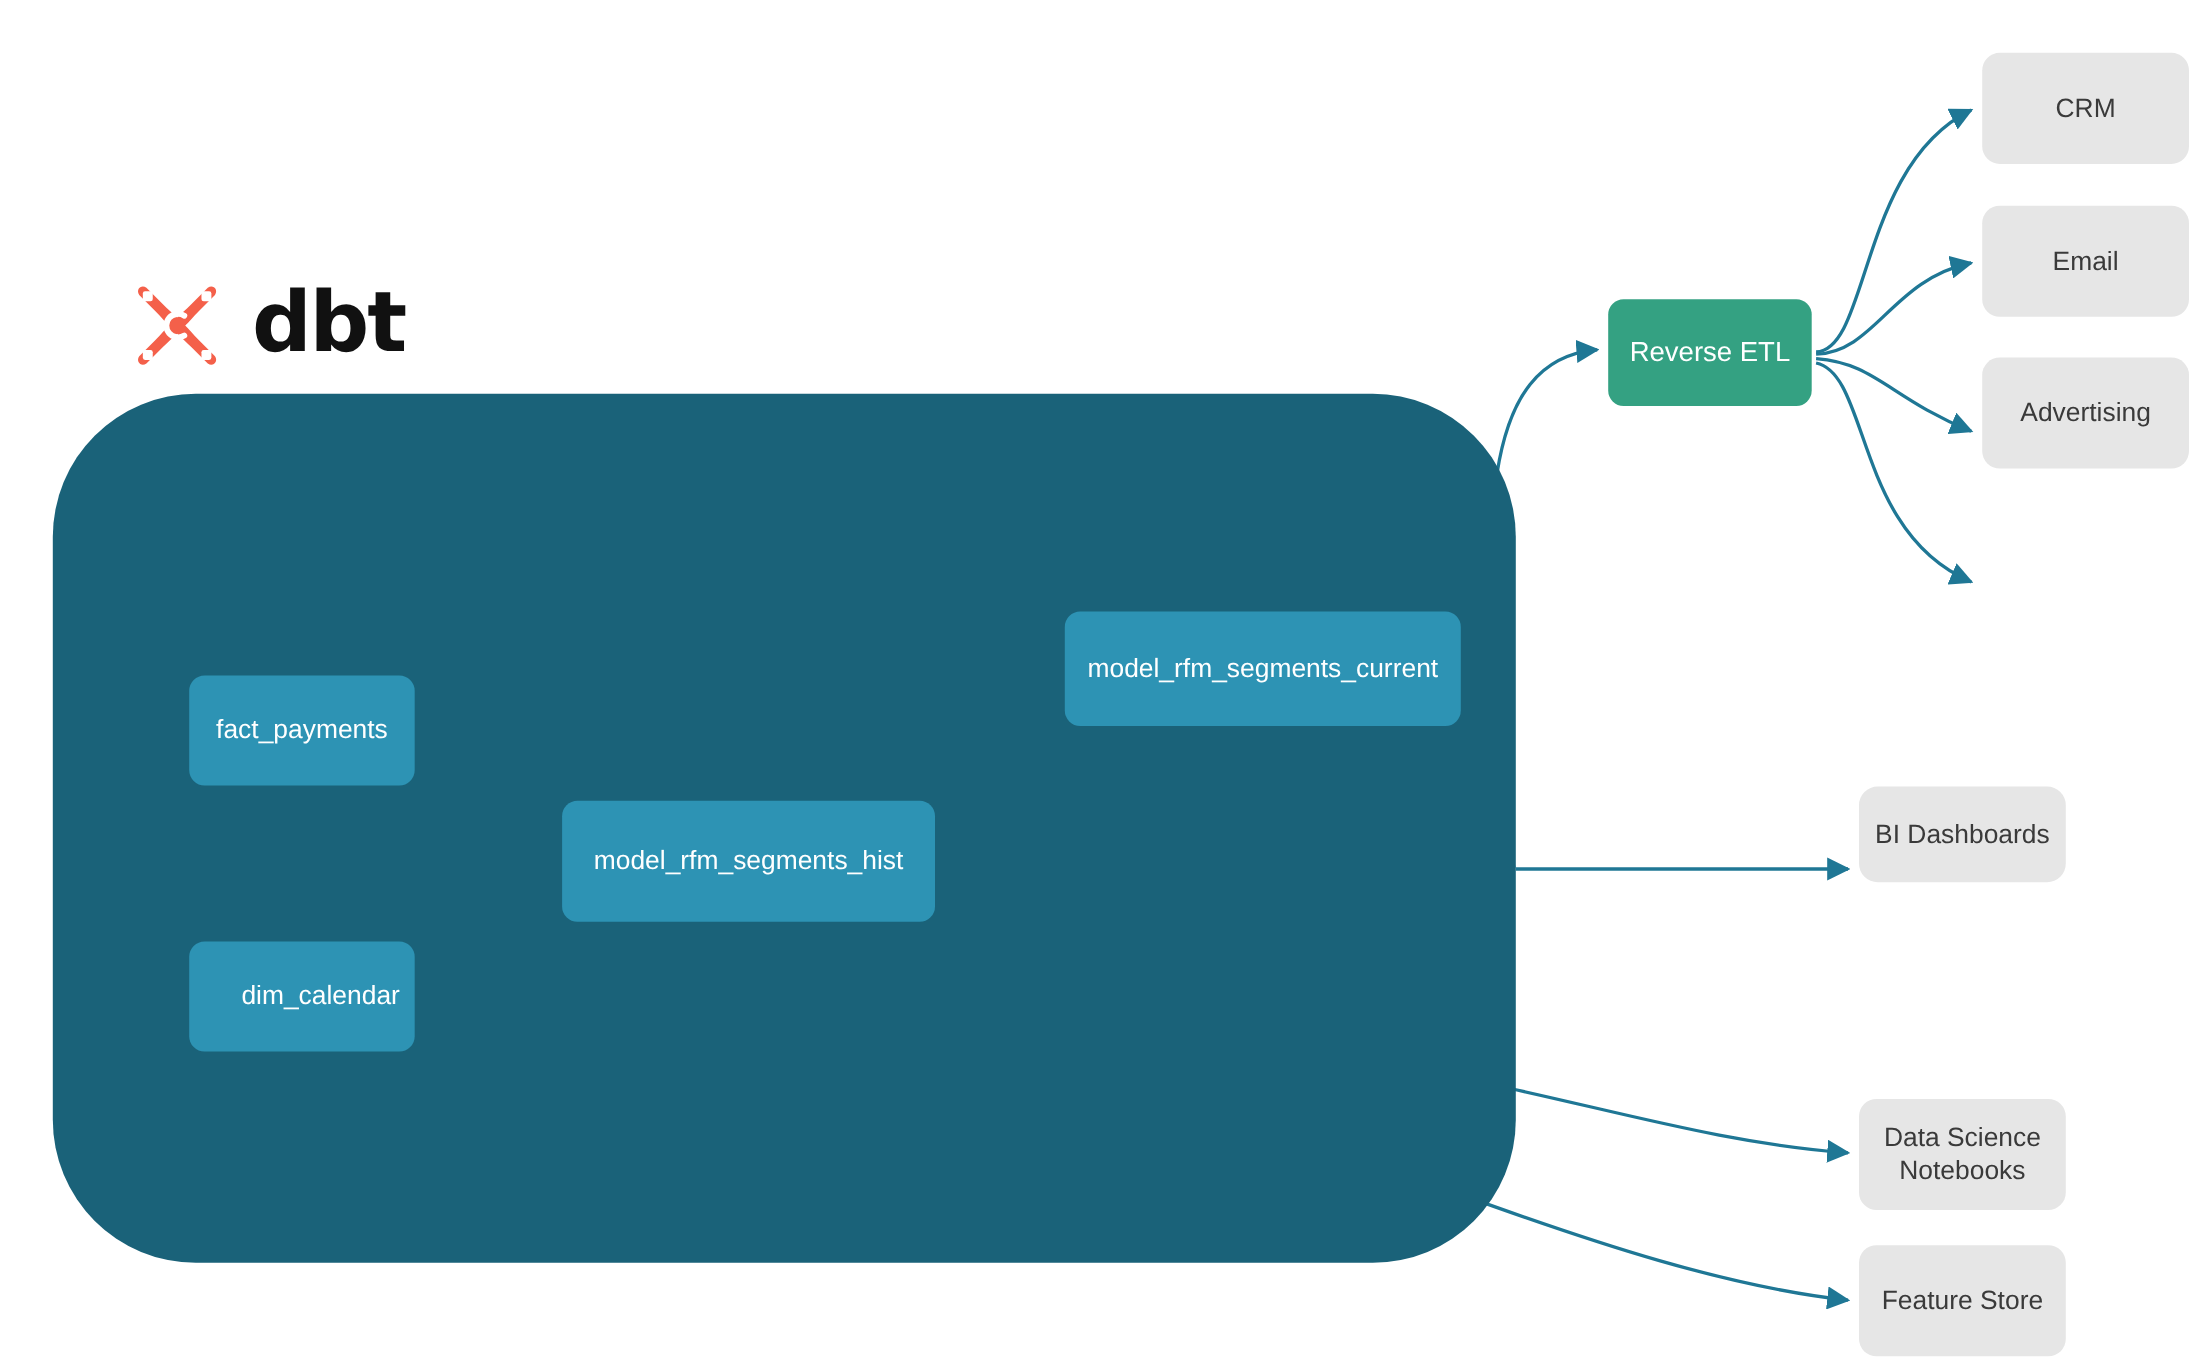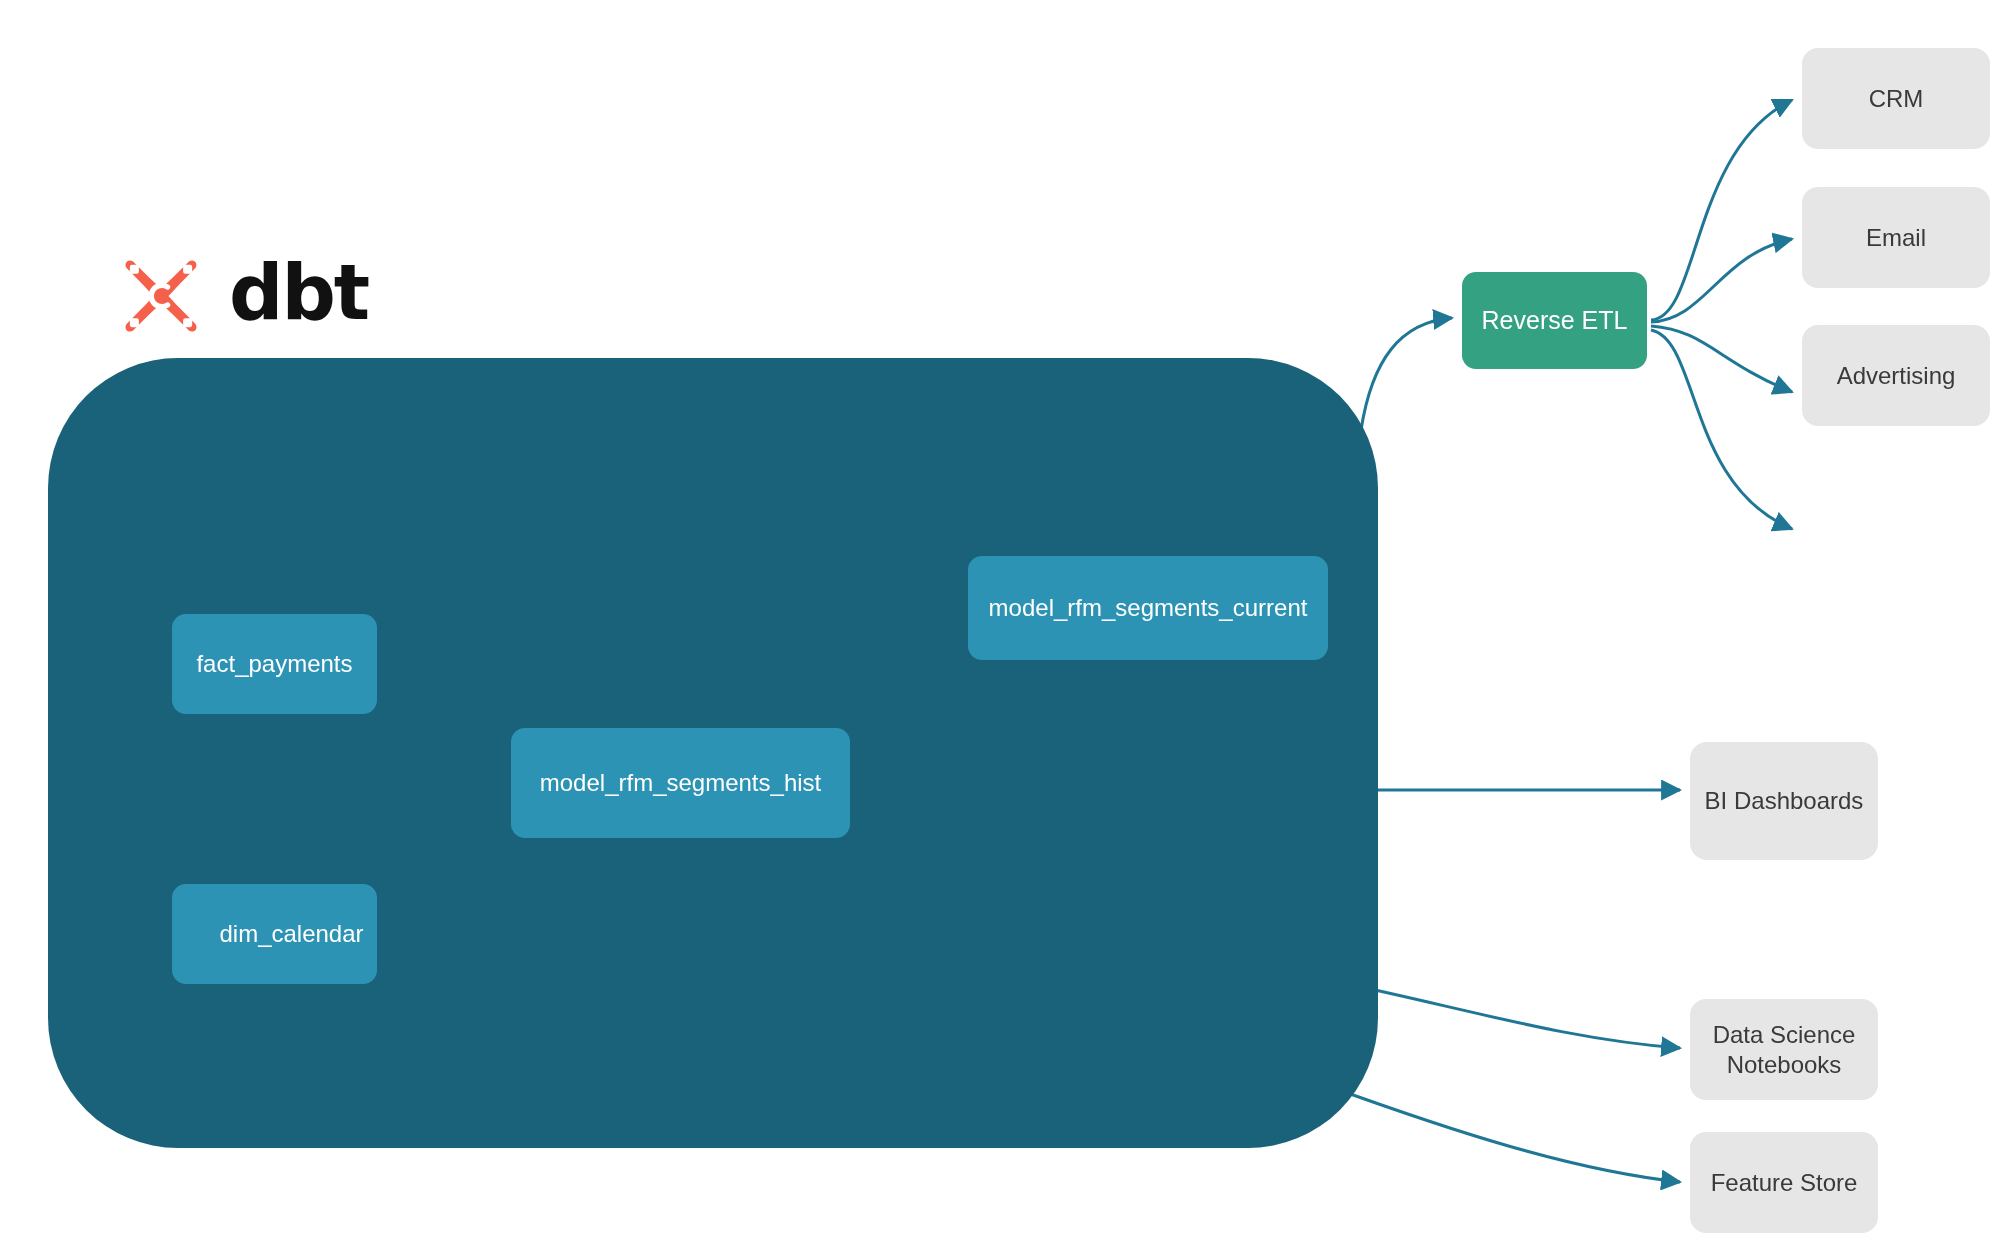--- a/index.html
+++ b/index.html
@@ -87,32 +87,32 @@
     font-size: 25px;
   }
   .node-dest {
     background: #E6E6E6;
     color: #3a3a3a;
     font-size: 24px;
     border-radius: 16px;
   }
 
   #n-fact-payments      { left: 172px;  top: 614px;  width: 205px; height: 100px; }
-  #n-dim-calendar       { left: 172px;  top: 884px;  width: 205px; height: 100px; padding-left: 48px; }
+  #n-dim-calendar       { left: 172px;  top: 856px;  width: 205px; height: 100px; padding-left: 48px; }
   #n-rfm-hist           { left: 474px;  top: 728px;  width: 339px; height: 110px; margin-left: 37px; }
   #n-rfm-current        { left: 922px;  top: 556px;  width: 360px; height: 104px; margin-left: 46px; }
 
   #n-reverse-etl        { left: 1462px; top: 272px;  width: 185px; height: 97px; }
 
   #n-crm                { left: 1802px; top: 48px;   width: 188px; height: 101px; }
   #n-email              { left: 1802px; top: 187px;  width: 188px; height: 101px; }
   #n-advertising        { left: 1802px; top: 325px;  width: 188px; height: 101px; }
   #n-sms-push           { left: 1802px; top: 464px;  width: 188px; height: 101px; }
 
-  #n-bi-dashboards      { left: 1690px; top: 742px;  width: 188px; height: 118px; border-radius: 17px; }
+  #n-bi-dashboards      { left: 1690px; top: 715px;  width: 188px; height: 87px; border-radius: 17px; }
   #n-ds-notebooks       { left: 1690px; top: 999px;  width: 188px; height: 101px; }
   #n-feature-store      { left: 1690px; top: 1132px; width: 188px; height: 101px; }
 
   .node-label { display: block; }
 </style>
 </head>
 <body>
 
 <div id="stage">
 

